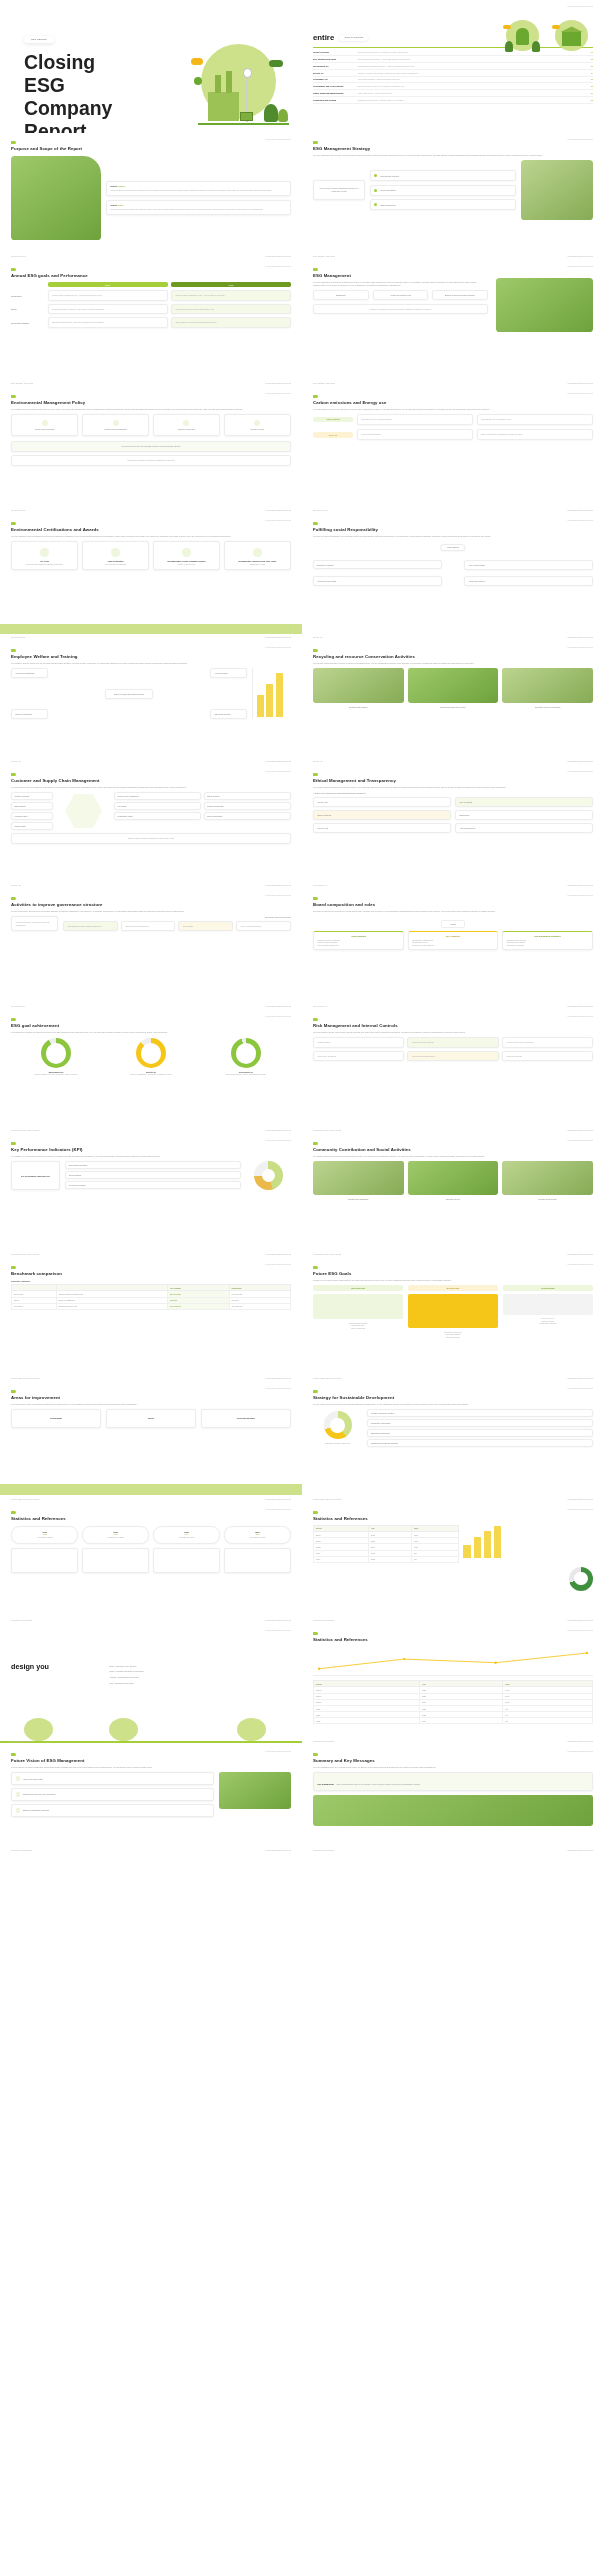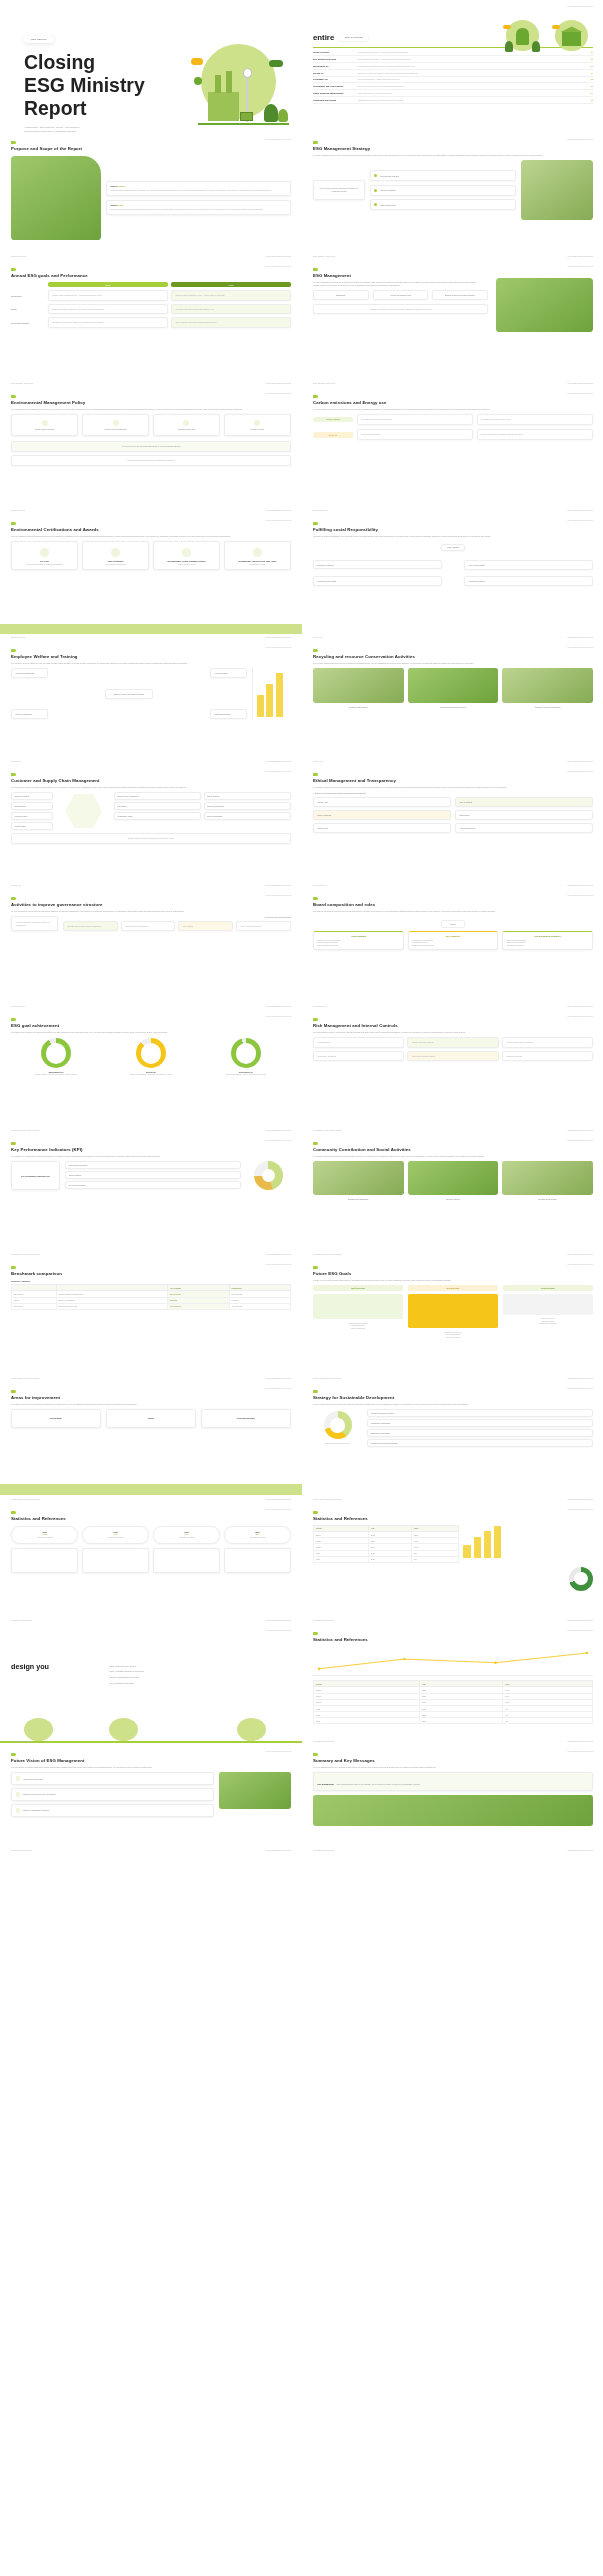--- a/index.html
+++ b/index.html
@@ -52,21 +52,21 @@
 <body>
 
 <div class="deck">
 
   <div class="slide" style="height:133px">
     <div class="slide-inner">
       <div style="position:absolute;left:24px;top:31px;width:133px">
         <div class="cover-badge">ESG REPORT</div>
         <h1>
           <span>Closing</span><br>
-          <span class="g">ESG</span><span> Ministry</span><br>
+          <span class="g">ESG</span><span> Company</span><br>
           <span>Report</span>
         </h1>
         <div class="cover-sub">
           <div>Annual ESG ( Environment , Social , Governance )</div>
           <div>Comprehensive summary of business activities</div>
         </div>
       </div>
 
       <div style="position:absolute;right:13.3px;top:36px;width:103px;height:90px">
         <div class="blob" style="position:absolute;left:15.7px;top:8.4px;width:75px;height:75px"></div>

